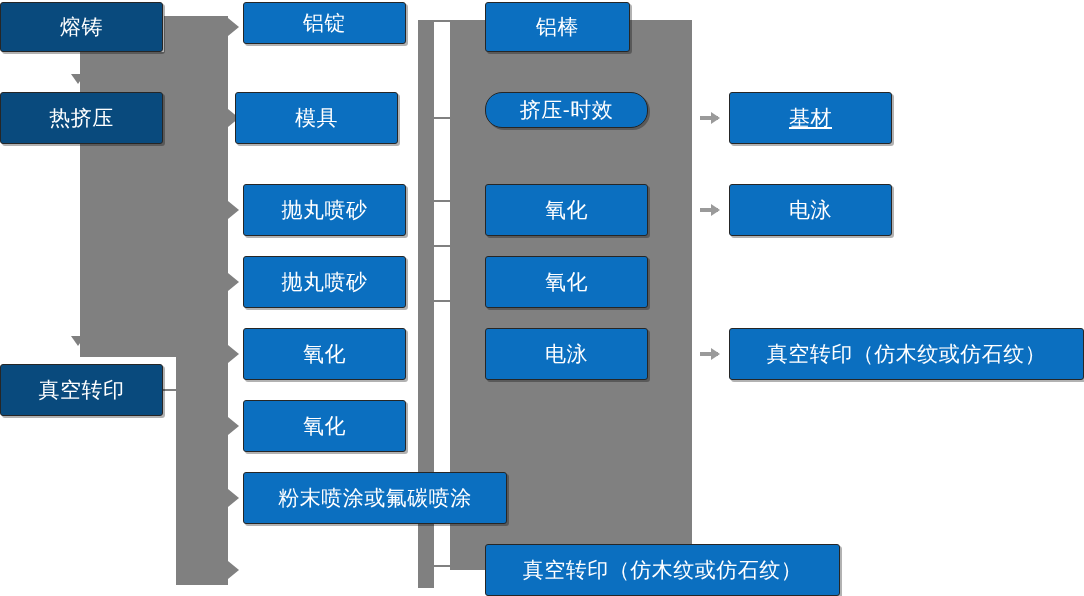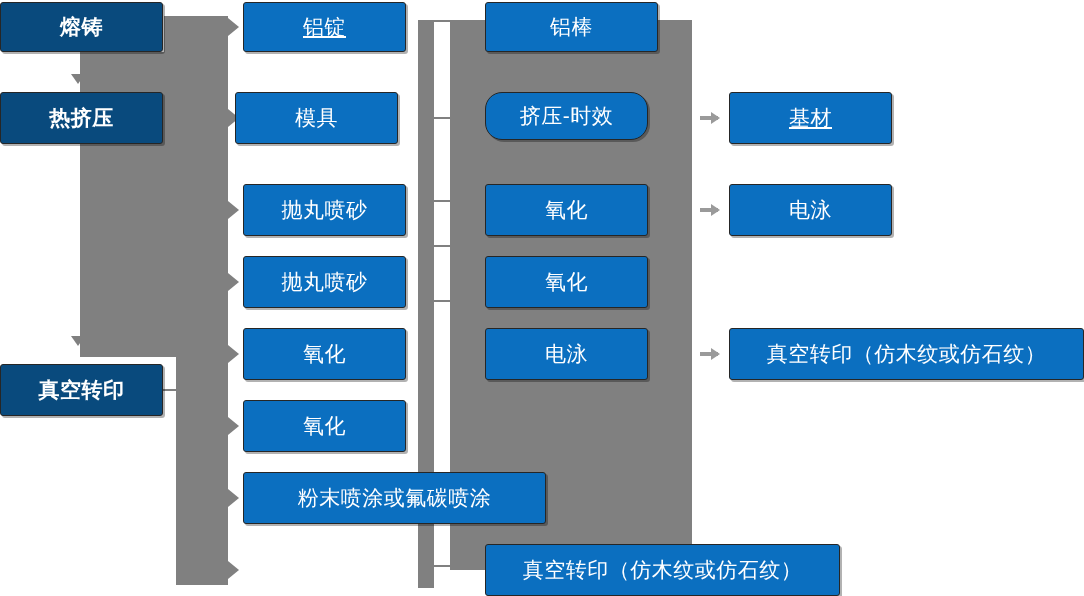--- a/index.html
+++ b/index.html
@@ -61,21 +61,21 @@
     justify-content: center;
     color: #ffffff;
     font-size: 21px;
     letter-spacing: 0.5px;
     white-space: nowrap;
     border-radius: 3px;
     border: 1px solid #262626;
     box-shadow: 2px 2px 0 rgba(0,0,0,0.30);
     background: #0b6fc0;
   }
-  .box.dark { background: #094a7d; font-weight: bold; }
+  .box.dark { background: #094a7d; }
   .box.mid  { background: #0b6fc0; }
 </style>
 </head>
 <body>
 
 <div id="canvas">
 
   <div class="gray" style="left:164px; top:16px; width:64px; height:40px;"></div>
   <div class="gray" style="left:80px; top:52px; width:148px; height:305px;"></div>
   <div class="gray" style="left:176px; top:357px; width:52px; height:228px;"></div>
@@ -117,46 +117,46 @@
   <div class="box dark" style="left:0px; top:2px; width:163px; height:50px;">
     <span>熔铸</span>
   </div>
   <div class="box dark" style="left:0px; top:92px; width:163px; height:52px;">
     <span>热挤压</span>
   </div>
   <div class="box dark" style="left:0px; top:364px; width:163px; height:52px;">
     <span>真空转印</span>
   </div>
 
-  <div class="box mid" style="left:243px; top:2px; width:163px; height:50px;text-decoration:underline;">
+  <div class="box mid" style="left:243px; top:2px; width:163px; height:42px;">
     <span>铝锭</span>
   </div>
   <div class="box mid" style="left:235px; top:92px; width:163px; height:52px;">
     <span>模具</span>
   </div>
   <div class="box mid" style="left:243px; top:184px; width:163px; height:52px;">
     <span>抛丸喷砂</span>
   </div>
   <div class="box mid" style="left:243px; top:256px; width:163px; height:52px;">
     <span>抛丸喷砂</span>
   </div>
   <div class="box mid" style="left:243px; top:328px; width:163px; height:52px;">
     <span>氧化</span>
   </div>
   <div class="box mid" style="left:243px; top:400px; width:163px; height:52px;">
     <span>氧化</span>
   </div>
-  <div class="box mid" style="left:243px; top:472px; width:303px; height:52px;align-items:center;">
+  <div class="box mid" style="left:243px; top:472px; width:264px; height:52px;align-items:center;">
     <span>粉末喷涂或氟碳喷涂</span>
   </div>
 
-  <div class="box mid" style="left:485px; top:2px; width:173px; height:50px;">
+  <div class="box mid" style="left:485px; top:2px; width:145px; height:50px;">
     <span>铝棒</span>
   </div>
-  <div class="box mid" style="left:485px; top:92px; width:163px; height:48px;border-radius:17px;">
+  <div class="box mid" style="left:485px; top:92px; width:163px; height:36px;border-radius:17px;">
     <span>挤压-时效</span>
   </div>
   <div class="box mid" style="left:485px; top:184px; width:163px; height:52px;">
     <span>氧化</span>
   </div>
   <div class="box mid" style="left:485px; top:256px; width:163px; height:52px;">
     <span>氧化</span>
   </div>
   <div class="box mid" style="left:485px; top:328px; width:163px; height:52px;">
     <span>电泳</span>

